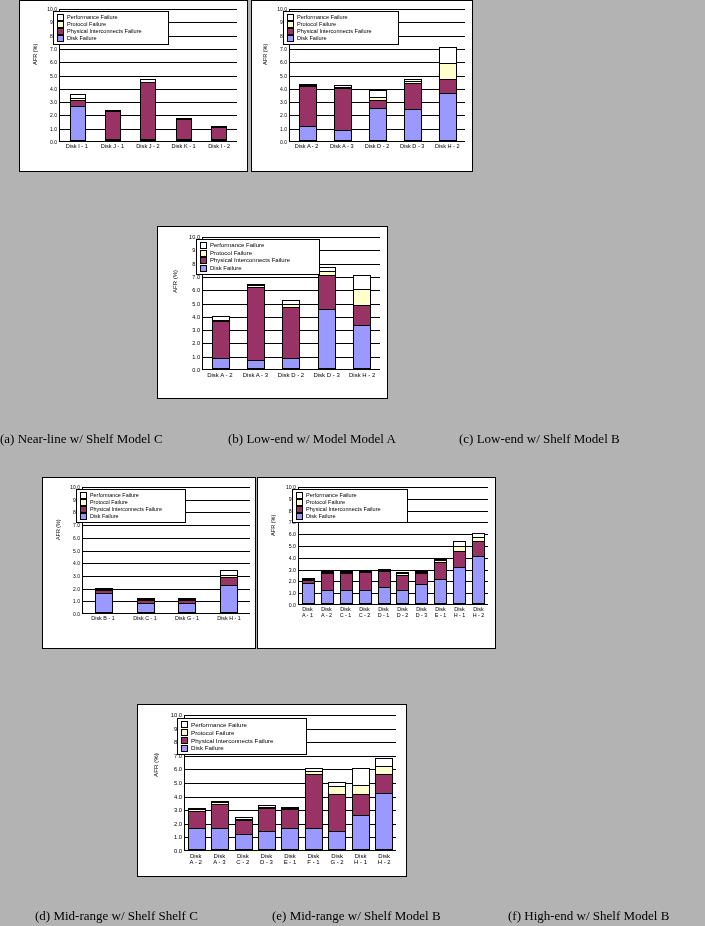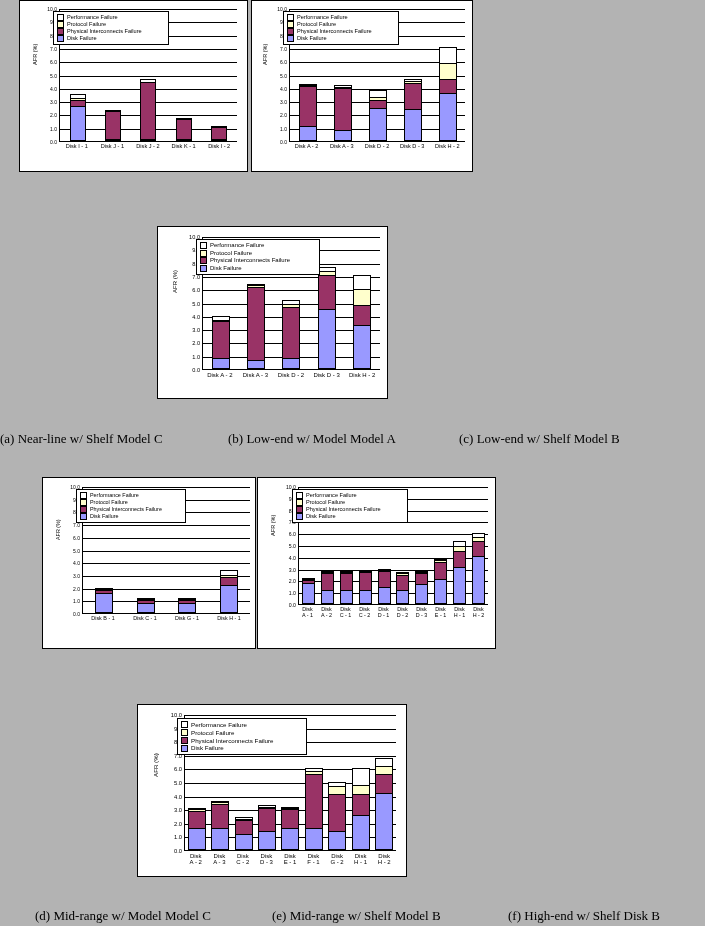--- a/index.html
+++ b/index.html
@@ -696,15 +696,15 @@
           <span>Physical Interconnects Failure</span>
         </div>
         <div class="legend-row" style="font-size: 6.2px;">
           <span class="swatch" style="background: rgb(153, 153, 255);"></span>
           <span>Disk Failure</span>
         </div>
       </div>
     </div>
 </div>
 
-<div class="caption" style="left:35px;top:908px;font-size:13px;">(d) Mid-range w/ Model Model C</div>
+<div class="caption" style="left:35px;top:908px;font-size:13px;">(d) Mid-range w/ Shelf Shelf C</div>
 <div class="caption" style="left:272px;top:908px;font-size:13px;">(e) Mid-range w/ Shelf Model B</div>
-<div class="caption" style="left:508px;top:908px;font-size:13px;">(f) High-end w/ Shelf Disk B</div>
+<div class="caption" style="left:508px;top:908px;font-size:13px;">(f) High-end w/ Shelf Model B</div>
 
 </body></html>

